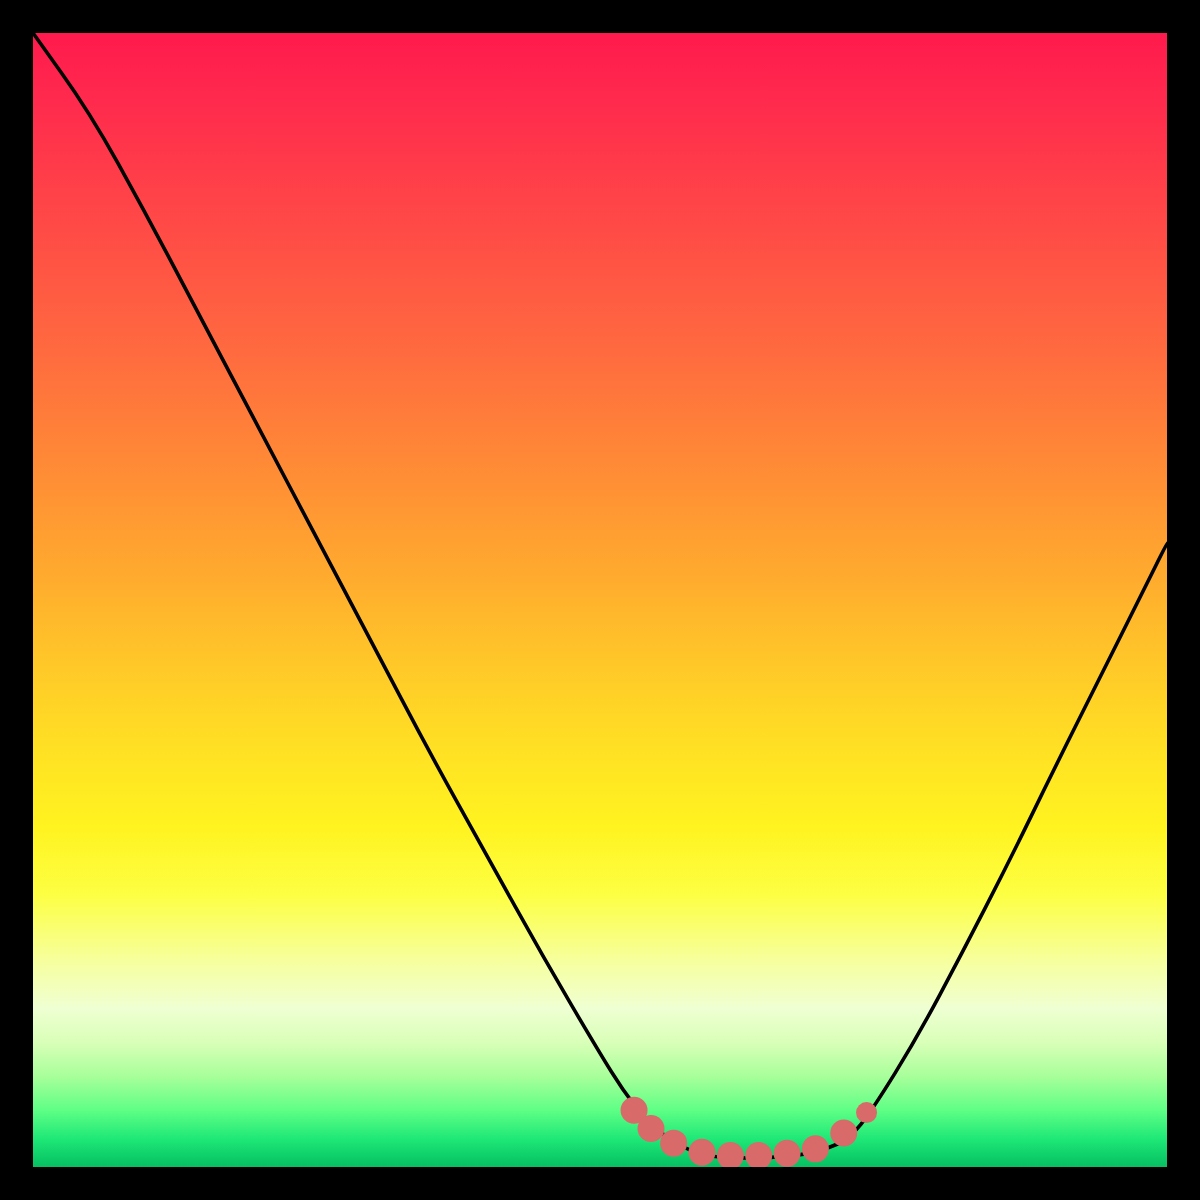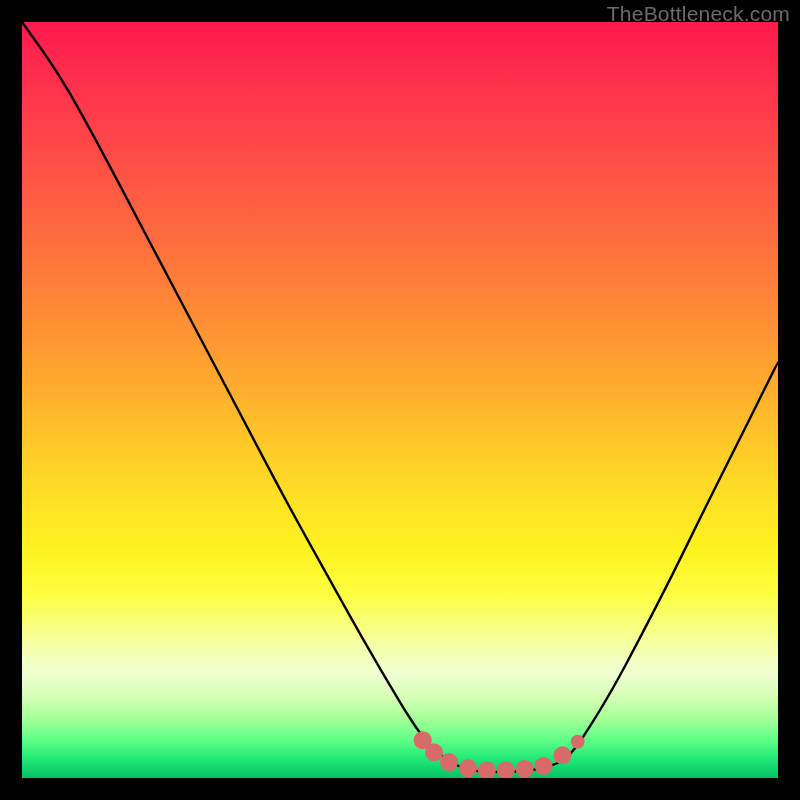--- a/index.html
+++ b/index.html
@@ -78,14 +78,13 @@
           <circle cx="446.0" cy="746.2" r="9" fill="#d86a6a"></circle>
           <circle cx="464.9" cy="748.4" r="9" fill="#d86a6a"></circle>
           <circle cx="483.8" cy="748.4" r="9" fill="#d86a6a"></circle>
           <circle cx="502.7" cy="746.9" r="9" fill="#d86a6a"></circle>
           <circle cx="521.6" cy="743.9" r="9" fill="#d86a6a"></circle>
           <circle cx="540.5" cy="733.3" r="9" fill="#d86a6a"></circle>
         </g>
       <circle id="outlier-dot" r="7" fill="#d86a6a" cx="555.7" cy="719.7"></circle>
     </svg>
   </div>
-  <div class="watermark">TheBottleneck.com</div>
 </div>
 
 </body></html>

